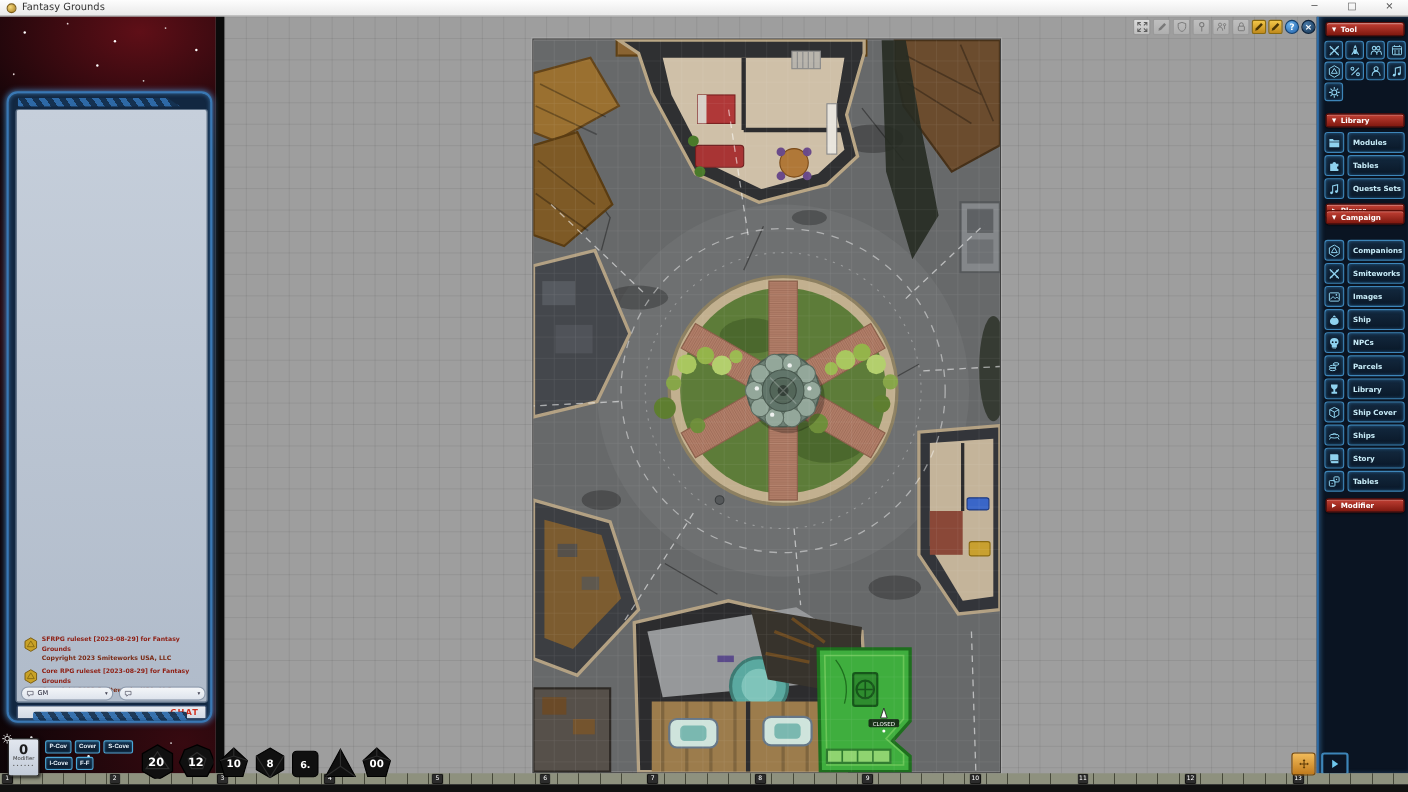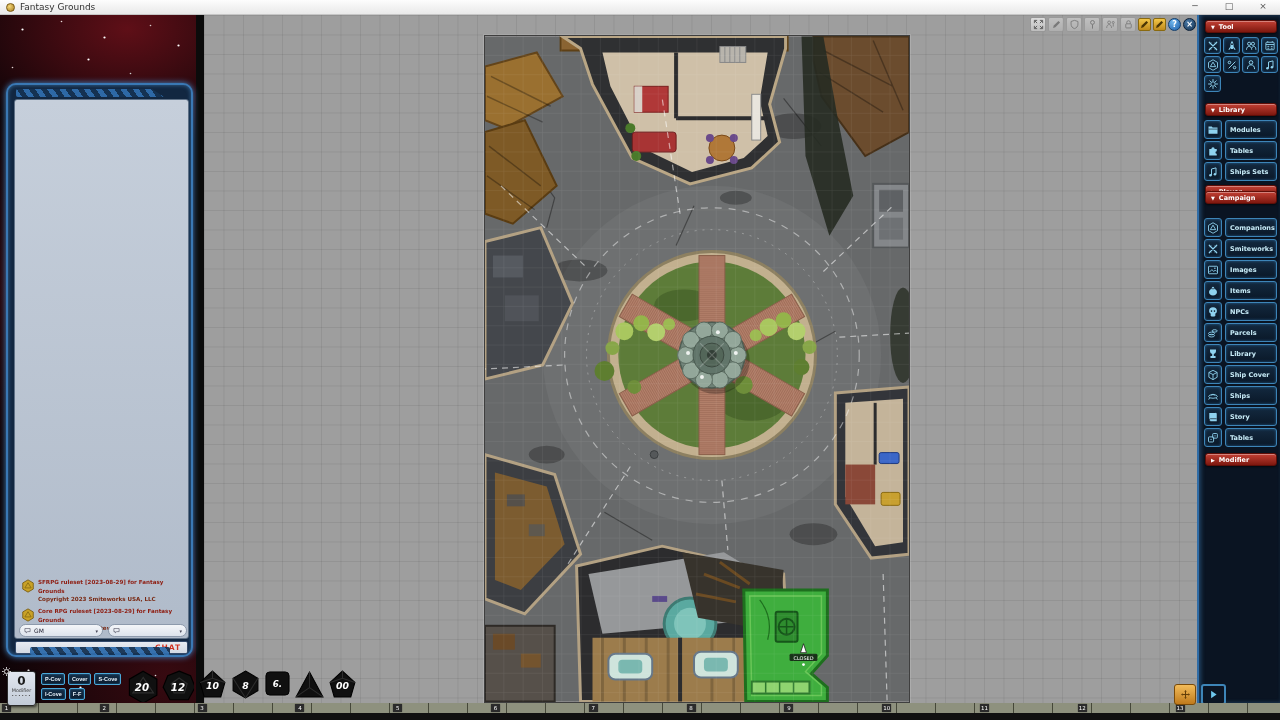--- a/index.html
+++ b/index.html
@@ -135,21 +135,21 @@
     background:linear-gradient(#e2e7ef,#c2cbd8); border:1px solid #2a2a2a;
     box-shadow:1px 1px 3px rgba(0,0,0,.7); text-align:center; z-index:45; }
   .modbox .val { font-size:12px; font-weight:bold; color:#1c1c1c; line-height:14px; margin-top:2px;}
   .modbox .lbl { font-size:4.8px; color:#333; }
   .modbox .dots { font-size:4px; color:#555; letter-spacing:1px; line-height:5px; }
   .mod-gear { left:1px; top:666px; width:11px; height:11px; color:#e6e6e6; z-index:46; }
   .covers { left:41px; top:673px; width:94px; display:flex; flex-wrap:wrap; gap:3px; z-index:45; }
   .cover-btn { height:12px; padding:0 3px; font-size:5.5px; font-weight:bold; color:#eaf5fd;
     background:linear-gradient(#15304a,#0a1a2c); border:1px solid #4aa8d8; border-radius:2px;
     box-shadow:inset 0 0 2px rgba(60,160,230,.6); line-height:10px; }
-  .dice-row { left:126px; top:670px; height:38px; display:flex; gap:4px; z-index:45;font-style:italic; }
+  .dice-row { left:126px; top:670px; height:38px; display:flex; align-items:flex-end; gap:4px; z-index:45; }
   .die text { font-family:"DejaVu Sans",sans-serif; font-weight:bold; fill:#fff; }
 
   
   .map { left:484px; top:35px; width:426px; height:668px; border:1px solid #3f3f3f;
     box-shadow:0 0 0 1px rgba(255,255,255,.15); z-index:10; }
 
   .hidden-defs { position:absolute; width:0; height:0; overflow:hidden; }
 </style>
 </head>
 <body>
@@ -624,21 +624,21 @@
             </svg>
           </div>
           <div class="sb-label">Tables</div>
         </div>
         <div class="sb-row">
           <div class="iconbtn">
             <svg viewBox="0 0 16 16">
               <use href="#i-music"></use>
             </svg>
           </div>
-          <div class="sb-label">Ships Sets</div>
+          <div class="sb-label">Quests Sets</div>
         </div>
       </div>
 
     <div class="sb-header" style="top:170px">
       <span class="arr">▶</span>
       <span>Player</span>
     </div>
 
     <div class="sb-header" style="top:176px">
       <span class="arr">▼</span>
@@ -668,21 +668,21 @@
             </svg>
           </div>
           <div class="sb-label">Images</div>
         </div>
         <div class="sb-row">
           <div class="iconbtn">
             <svg viewBox="0 0 16 16">
               <use href="#i-items"></use>
             </svg>
           </div>
-          <div class="sb-label">Items</div>
+          <div class="sb-label">Ship</div>
         </div>
         <div class="sb-row">
           <div class="iconbtn">
             <svg viewBox="0 0 16 16">
               <use href="#i-npcs"></use>
             </svg>
           </div>
           <div class="sb-label">NPCs</div>
         </div>
         <div class="sb-row">

